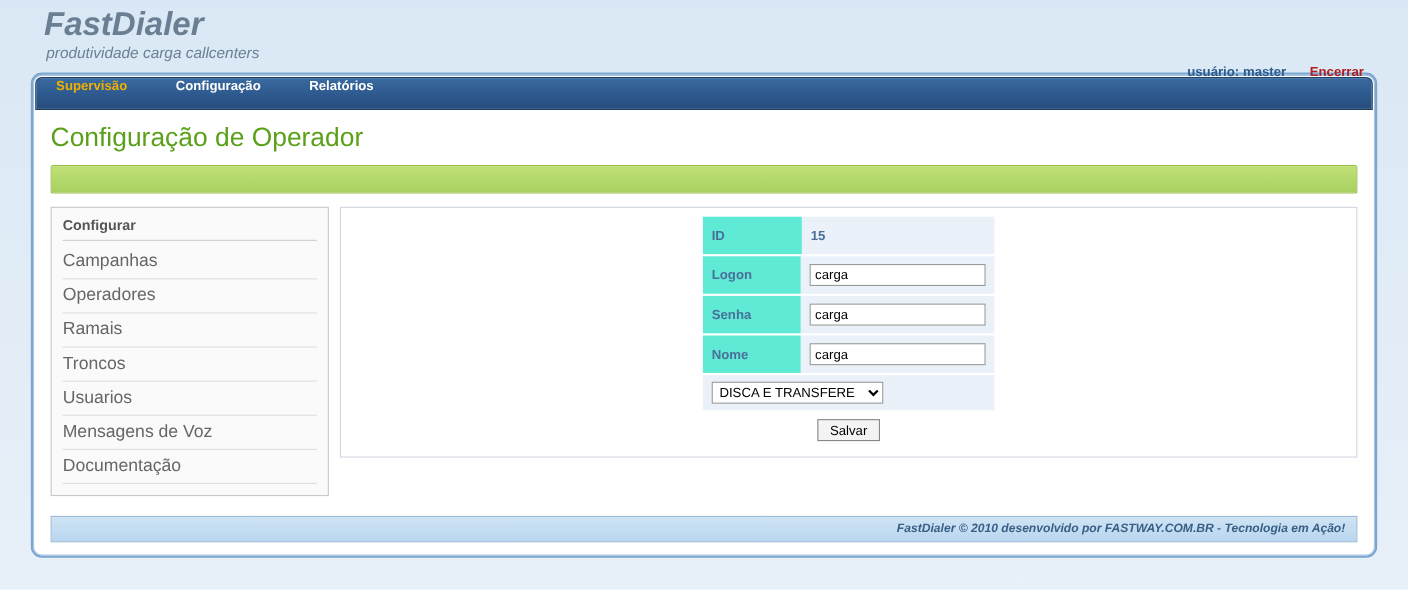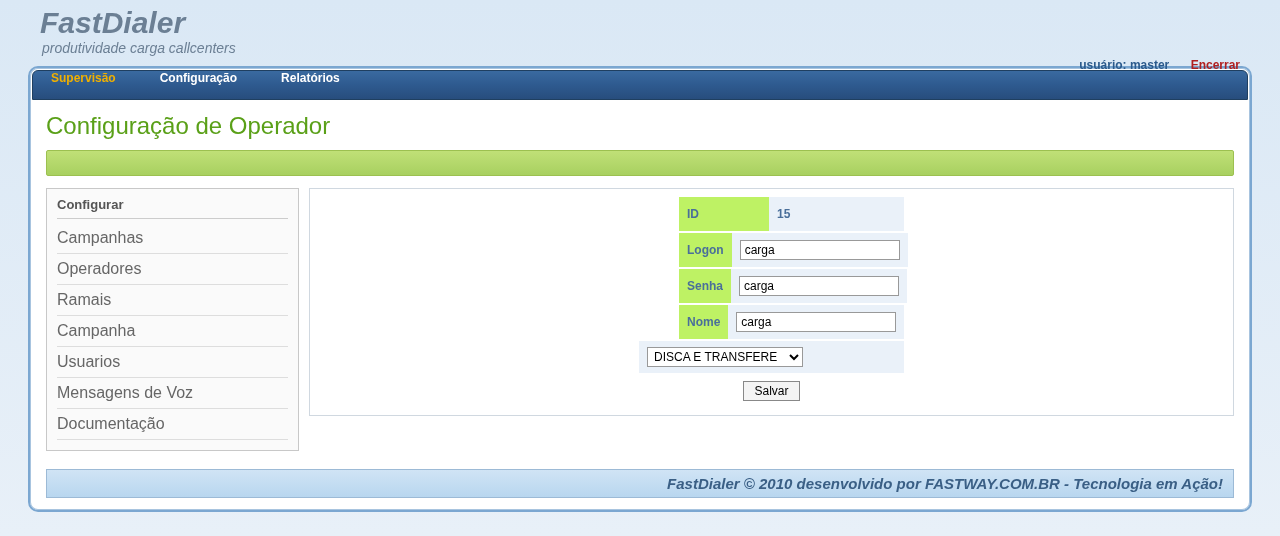--- a/index.html
+++ b/index.html
@@ -126,26 +126,25 @@
 }
 .form-table {
   width: 265px;
 }
 .form-row {
   display: flex;
   border-bottom: 2px solid #fff;
 }
 .form-row .label-cell {
   width: 90px;
-  background: #bef264;
+  background: #5eead4;
   color: #4a6f9a;
   font-size: 12px;
   font-weight: bold;
   padding: 10px 8px;
-  margin-left: 40px;
 }
 .form-row .value-cell {
   flex: 1;
   background: #eaf1f9;
   padding: 6px 8px;
   font-size: 12px;
   color: #4a6f9a;
   font-weight: bold;
   display: flex;
   align-items: center;
@@ -176,21 +175,21 @@
   border: 1px solid #888;
   background: #f4f4f4;
   cursor: pointer;
 }
 .footer-bar {
   margin: 18px 14px 0 14px;
   background: linear-gradient(to bottom, #d0e4f5 0%, #b8d6ef 100%);
   border: 1px solid #9cbad6;
   padding: 5px 10px;
   text-align: right;
-  font-size: 15px;
+  font-size: 11px;
   font-style: italic;
   color: #3a5f85;
   font-weight: bold;
 }
 </style>
 </head>
 <body>
 
 <div class="page-wrap">
   <div class="header-area">
@@ -212,21 +211,21 @@
     <div class="content-area">
       <h1 class="page-title">Configuração de Operador</h1>
       <div class="green-bar"></div>
 
       <div class="two-col">
         <div class="sidebar">
           <div class="sidebar-head">Configurar</div>
           <div class="sidebar-item">Campanhas</div>
           <div class="sidebar-item">Operadores</div>
           <div class="sidebar-item">Ramais</div>
-          <div class="sidebar-item">Campanha</div>
+          <div class="sidebar-item">Troncos</div>
           <div class="sidebar-item">Usuarios</div>
           <div class="sidebar-item">Mensagens de Voz</div>
           <div class="sidebar-item">Documentação</div>
         </div>
 
         <div class="form-panel">
           <div class="form-table">
             <div class="form-row">
               <div class="label-cell">ID</div>
               <div class="value-cell">15</div>

